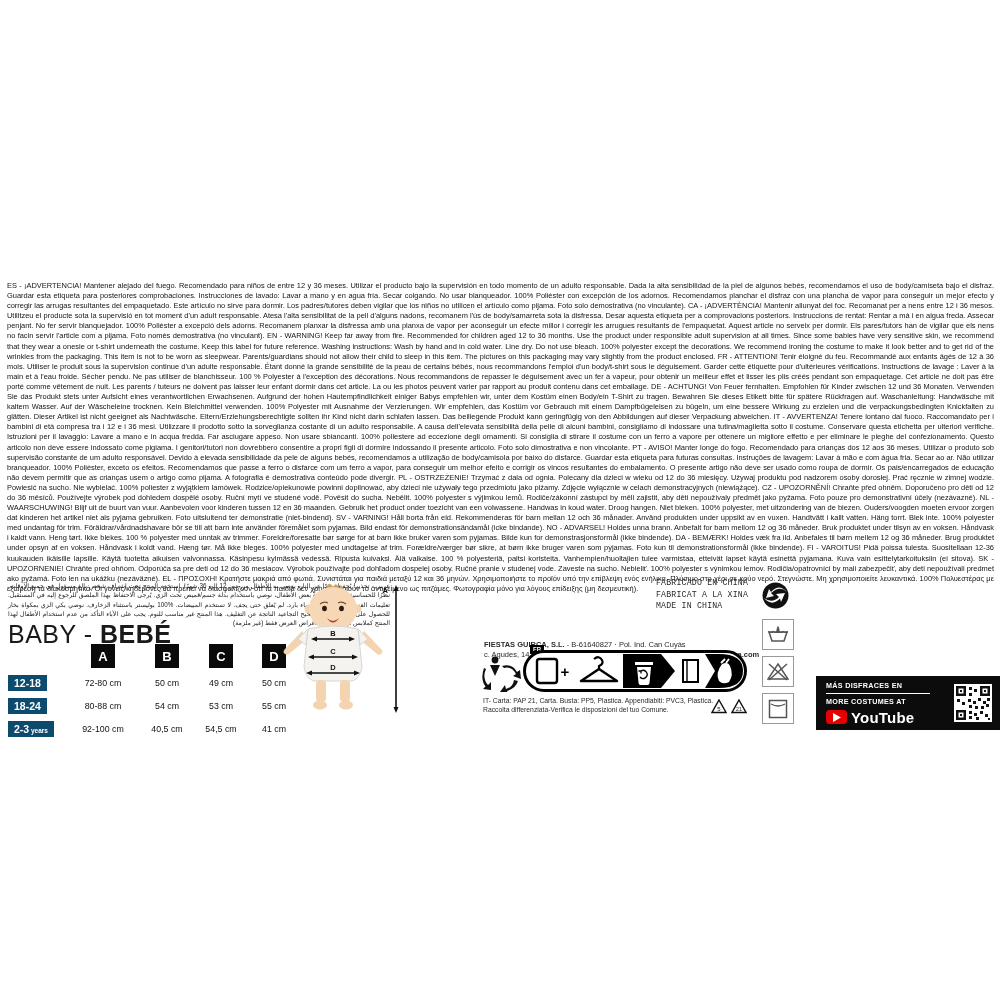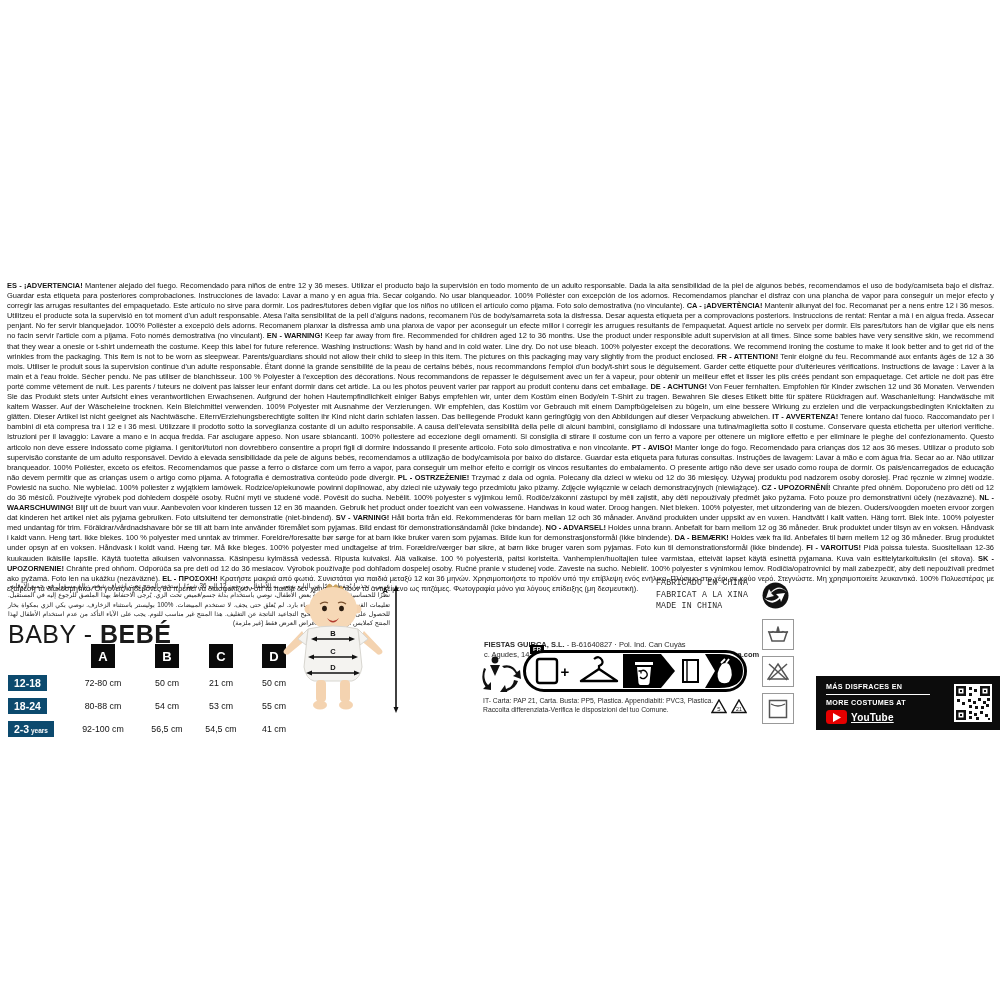--- a/index.html
+++ b/index.html
@@ -1,21 +1,21 @@
 <!DOCTYPE html>
 <html><head>
 <meta charset="utf-8">
 <style>
   html,body{margin:0;padding:0;background:#fff;}
   .page{position:relative;width:1000px;height:1000px;background:#fff;overflow:hidden;
         font-family:"Liberation Sans",sans-serif;color:#111;}
   
   .warnings{position:absolute;left:7px;right:6px;top:281px;font-size:7.45px;line-height:10.1px;
             text-align:justify;color:#141414;}
-  .warnings b{font-weight:700;}
+  .warnings b{font-weight:400;}
   
   .arabic{position:absolute;left:8px;top:581px;width:382px;direction:rtl;font-size:6.3px;
           line-height:9.3px;text-align:justify;color:#222;}
   
   .size-title{position:absolute;left:8px;top:620px;font-size:25px;letter-spacing:.5px;color:#1a1a1a;}
   .size-title .t-bold{font-weight:700;}
   .stable{position:absolute;left:8px;top:644px;display:grid;
           grid-template-columns:58px 74px 54px 54px 52px;row-gap:7px;align-items:center;justify-items:center;}
   .colsq{width:24px;height:24px;background:#0a0a0a;color:#fff;font-weight:700;font-size:13px;
          display:flex;align-items:center;justify-content:center;}
@@ -44,21 +44,21 @@
   
   .ytbox{position:absolute;left:816px;top:676px;width:184px;height:54px;background:#0c0c0c;
          color:#fff;display:flex;align-items:center;}
   .ytleft{padding:6px 0 6px 10px;width:118px;}
   .ytl1,.ytl2{font-size:7.2px;font-weight:700;letter-spacing:.3px;white-space:nowrap;}
   .ytsep{height:1px;background:#fff;width:104px;margin:3px 0;}
   .ytlogo{display:flex;align-items:center;margin-top:3px;}
   .ytplay{width:21px;height:14px;background:#e60000;border-radius:3.5px;display:flex;
           align-items:center;justify-content:center;margin-right:4px;}
   .ytplay svg{display:block;}
-  .ytword{font-size:10px;font-weight:700;color:#fff;letter-spacing:.2px;text-decoration:underline;}
+  .ytword{font-size:15px;font-weight:700;color:#fff;letter-spacing:.2px;}
   .qr{position:absolute;right:8px;top:8px;width:38px;height:38px;background:#fff;}
 </style>
 </head>
 <body>
 
 <div class="page">
 
   <div class="warnings"><b>ES - ¡ADVERTENCIA!</b> Mantener alejado del fuego. Recomendado para niños de entre 12 y 36 meses. Utilizar el producto bajo la supervisión en todo momento de un adulto responsable. Dada la alta sensibilidad de la piel de algunos bebés, recomendamos el uso de body/camiseta bajo el disfraz. Guardar esta etiqueta para posteriores comprobaciones. Instrucciones de lavado: Lavar a mano y en agua fría. Secar colgando. No usar blanqueador. 100% Poliéster con excepción de los adornos. Recomendamos planchar el disfraz con una plancha de vapor para conseguir un mejor efecto y corregir las arrugas resultantes del empaquetado. Este artículo no sirve para dormir. Los padres/tutores deben vigilar que los niños no utilicen el artículo como pijama. Foto solo demostrativa (no vinculante). <b>CA - ¡ADVERTÈNCIA!</b> Mantenir allunyat del foc. Recomanat per a nens entre 12 i 36 mesos. Utilitzeu el producte sota la supervisió en tot moment d'un adult responsable. Atesa l'alta sensibilitat de la pell d'alguns nadons, recomanem l'ús de body/samarreta sota la disfressa. Desar aquesta etiqueta per a comprovacions posteriors. Instruccions de rentat: Rentar a mà i en aigua freda. Assecar penjant. No fer servir blanquejador. 100% Polièster a excepció dels adorns. Recomanem planxar la disfressa amb una planxa de vapor per aconseguir un efecte millor i corregir les arrugues resultants de l'empaquetat. Aquest article no serveix per dormir. Els pares/tutors han de vigilar que els nens no facin servir l'article com a pijama. Foto només demostrativa (no vinculant). <b>EN - WARNING!</b> Keep far away from fire. Recommended for children aged 12 to 36 months. Use the product under responsible adult supervision at all times. Since some babies have very sensitive skin, we recommend that they wear a onesie or t-shirt underneath the costume. Keep this label for future reference. Washing instructions: Wash by hand and in cold water. Line dry. Do not use bleach. 100% polyester except the decorations. We recommend ironing the costume to make it look better and to get rid of the wrinkles from the packaging. This item is not to be worn as sleepwear. Parents/guardians should not allow their child to sleep in this item. The pictures on this packaging may vary slightly from the product enclosed. <b>FR - ATTENTION!</b> Tenir éloigné du feu. Recommandé aux enfants âgés de 12 à 36 mois. Utiliser le produit sous la supervision continue d'un adulte responsable. Étant donné la grande sensibilité de la peau de certains bébés, nous recommandons l'emploi d'un body/t-shirt sous le déguisement. Garder cette étiquette pour d'ultérieures vérifications. Instructions de lavage : Laver à la main et à l'eau froide. Sécher pendu. Ne pas utiliser de blanchisseur. 100 % Polyester à l'exception des décorations. Nous recommandons de repasser le déguisement avec un fer à vapeur, pour obtenir un meilleur effet et lisser les plis créés pendant son empaquetage. Cet article ne doit pas être porté comme vêtement de nuit. Les parents / tuteurs ne doivent pas laisser leur enfant dormir dans cet article. La ou les photos peuvent varier par rapport au produit contenu dans cet emballage. <b>DE - ACHTUNG!</b> Von Feuer fernhalten. Empfohlen für Kinder zwischen 12 und 36 Monaten. Verwenden Sie das Produkt stets unter Aufsicht eines verantwortlichen Erwachsenen. Aufgrund der hohen Hautempfindlichkeit einiger Babys empfehlen wir, unter dem Kostüm einen Body/ein T-Shirt zu tragen. Bewahren Sie dieses Etikett bitte für spätere Rückfragen auf. Waschanleitung: Handwäsche mit kaltem Wasser. Auf der Wäscheleine trocknen. Kein Bleichmittel verwenden. 100% Polyester mit Ausnahme der Verzierungen. Wir empfehlen, das Kostüm vor Gebrauch mit einem Dampfbügeleisen zu bügeln, um eine bessere Wirkung zu erzielen und die verpackungsbedingten Knickfalten zu glätten. Dieser Artikel ist nicht geeignet als Nachtwäsche. Eltern/Erziehungsberechtigte sollten ihr Kind nicht darin schlafen lassen. Das beiliegende Produkt kann geringfügig von den Abbildungen auf dieser Verpackung abweichen. <b>IT - AVVERTENZA!</b> Tenere lontano dal fuoco. Raccomandato per i bambini di età compresa tra i 12 e i 36 mesi. Utilizzare il prodotto sotto la sorveglianza costante di un adulto responsabile. A causa dell'elevata sensibilità della pelle di alcuni bambini, consigliamo di indossare una tutina/maglietta sotto il costume. Conservare questa etichetta per ulteriori verifiche. Istruzioni per il lavaggio: Lavare a mano e in acqua fredda. Far asciugare appeso. Non usare sbiancanti. 100% poliestere ad eccezione degli ornamenti. Si consiglia di stirare il costume con un ferro a vapore per ottenere un migliore effetto e per eliminare le pieghe del confezionamento. Questo articolo non deve essere indossato come pigiama. I genitori/tutori non dovrebbero consentire a propri figli di dormire indossando il presente articolo. Foto solo dimostrativa e non vincolante. <b>PT - AVISO!</b> Manter longe do fogo. Recomendado para crianças dos 12 aos 36 meses. Utilizar o produto sob supervisão constante de um adulto responsável. Devido à elevada sensibilidade da pele de alguns bebés, recomendamos a utilização de body/camisola por baixo do disfarce. Guardar esta etiqueta para futuras consultas. Instruções de lavagem: Lavar à mão e com água fria. Secar ao ar. Não utilizar branqueador. 100% Poliéster, exceto os efeitos. Recomendamos que passe a ferro o disfarce com um ferro a vapor, para conseguir um melhor efeito e corrigir os vincos resultantes do embalamento. O presente artigo não deve ser usado como roupa de dormir. Os pais/encarregados de educação não devem permitir que as crianças usem o artigo como pijama. A fotografia é demostrativa conteúdo pode divergir. <b>PL - OSTRZEŻENIE!</b> Trzymać z dala od ognia. Polecany dla dzieci w wieku od 12 do 36 miesięcy. Używaj produktu pod nadzorem osoby dorosłej. Prać ręcznie w zimnej wodzie. Powiesić na sucho. Nie wybielać. 100% poliester z wyjątkiem lamówek. Rodzice/opiekunowie powinni dopilnować, aby dzieci nie używały tego przedmiotu jako piżamy. Zdjęcie wyłącznie w celach demonstracyjnych (niewiążące). <b>CZ - UPOZORNĚNÍ!</b> Chraňte před ohněm. Doporučeno pro děti od 12 do 36 měsíců. Používejte výrobek pod dohledem dospělé osoby. Ruční mytí ve studené vodě. Pověsit do sucha. Nebělit. 100% polyester s výjimkou lemů. Rodiče/zákonní zástupci by měli zajistit, aby děti nepoužívaly předmět jako pyžama. Foto pouze pro demonstrativní účely (nezávazné). <b>NL - WAARSCHUWING!</b> Blijf uit de buurt van vuur. Aanbevolen voor kinderen tussen 12 en 36 maanden. Gebruik het product onder toezicht van een volwassene. Handwas in koud water. Droog hangen. Niet bleken. 100% polyester, met uitzondering van de biezen. Ouders/voogden moeten ervoor zorgen dat kinderen het artikel niet als pyjama gebruiken. Foto uitsluitend ter demonstratie (niet-bindend). <b>SV - VARNING!</b> Håll borta från eld. Rekommenderas för barn mellan 12 och 36 månader. Använd produkten under uppsikt av en vuxen. Handtvätt i kallt vatten. Häng torrt. Blek inte. 100% polyester med undantag för trim. Föräldrar/vårdnadshavare bör se till att barn inte använder föremålet som pyjamas. Bild endast för demonstrationsändamål (icke bindande). <b>NO - ADVARSEL!</b> Holdes unna brann. Anbefalt for barn mellom 12 og 36 måneder. Bruk produktet under tilsyn av en voksen. Håndvask i kaldt vann. Heng tørt. Ikke blekes. 100 % polyester med unntak av trimmer. Foreldre/foresatte bør sørge for at barn ikke bruker varen som pyjamas. Bilde kun for demonstrasjonsformål (ikke bindende). <b>DA - BEMÆRK!</b> Holdes væk fra ild. Anbefales til børn mellem 12 og 36 måneder. Brug produktet under opsyn af en voksen. Håndvask i koldt vand. Hæng tør. Må ikke bleges. 100% polyester med undtagelse af trim. Forældre/værger bør sikre, at børn ikke bruger varen som pyjamas. Foto kun til demonstrationsformål (ikke bindende). <b>FI - VAROITUS!</b> Pidä poissa tulesta. Suositellaan 12-36 kuukauden ikäisille lapsille. Käytä tuotetta aikuisen valvonnassa. Käsinpesu kylmässä vedessä. Ripusta kuivaksi. Älä valkaise. 100 % polyesteriä, paitsi koristeita. Vanhempien/huoltajien tulee varmistaa, etteivät lapset käytä esinettä pyjamana. Kuva vain esittelytarkoituksiin (ei sitova). <b>SK - UPOZORNENIE!</b> Chráňte pred ohňom. Odporúča sa pre deti od 12 do 36 mesiacov. Výrobok používajte pod dohľadom dospelej osoby. Ručné pranie v studenej vode. Zaveste na sucho. Nebieliť. 100% polyester s výnimkou lemov. Rodičia/opatrovníci by mali zabezpečiť, aby deti nepoužívali predmet ako pyžamá. Foto len na ukážku (nezáväzné). <b>EL - ΠΡΟΣΟΧΗ!</b> Κρατήστε μακριά από φωτιά. Συνιστάται για παιδιά μεταξύ 12 και 36 μηνών. Χρησιμοποιήστε το προϊόν υπό την επίβλεψη ενός ενήλικα. Πλύσιμο στο χέρι σε κρύο νερό. Στεγνώστε. Μη χρησιμοποιείτε λευκαντικά. 100% Πολυεστέρας με εξαίρεση τα διακοσμητικά. Οι γονείς/κηδεμόνες θα πρέπει να διασφαλίζουν ότι τα παιδιά δεν χρησιμοποιούν το αντικείμενο ως πιτζάμες. Φωτογραφία μόνο για λόγους επίδειξης (μη δεσμευτική). </div>
 
   <div class="arabic">عربي - تحذير! يُحفظ بعيدًا عن النار. يوصى به للأطفال من سن 12 إلى 36 شهرًا. استخدم المنتج تحت إشراف شخص بالغ مسؤول في جميع الأوقات. نظرًا للحساسية العالية لبشرة بعض الأطفال، نوصي باستخدام بدلة جسم/قميص تحت الزي. يُرجى الاحتفاظ بهذا الملصق للرجوع إليه في المستقبل. تعليمات الغسيل: غسيل يدوي بماء بارد. لم يُعلق حتى يجف. لا تستخدم المبيضات. %100 بوليستر باستثناء الزخارف. نوصي بكي الزي بمكواة بخار للحصول على أفضل تأثير ولتصحيح التجاعيد الناتجة عن التغليف. هذا المنتج غير مناسب للنوم. يجب على الآباء التأكد من عدم استخدام الأطفال لهذا المنتج كملابس نوم. الصورة لأغراض العرض فقط (غير ملزمة)</div>
@@ -67,30 +67,30 @@
 
   <div class="stable">
       <div class="corner"></div>
       <div class="colsq">A</div>
       <div class="colsq">B</div>
       <div class="colsq">C</div>
       <div class="colsq">D</div>
       <div class="rowbadge">12-18</div>
       <div class="cell">72-80 cm</div>
       <div class="cell">50 cm</div>
-      <div class="cell">21 cm</div>
+      <div class="cell">49 cm</div>
       <div class="cell">50 cm</div>
       <div class="rowbadge">18-24</div>
       <div class="cell">80-88 cm</div>
       <div class="cell">54 cm</div>
       <div class="cell">53 cm</div>
       <div class="cell">55 cm</div>
       <div class="rowbadge">2-3<span class="sfx"> years</span></div>
       <div class="cell">92-100 cm</div>
-      <div class="cell">56,5 cm</div>
+      <div class="cell">40,5 cm</div>
       <div class="cell">54,5 cm</div>
       <div class="cell">41 cm</div>
     </div>
 
   <div class="baby">
     <svg width="128" height="134" viewBox="0 0 128 134">
 
       <path d="M48,7 Q51,-1 55,6 Q58,0 61,7 Q64,2 66,9 L64,13 L50,13 Z" fill="#cda45f"></path>
 
       <circle cx="31" cy="28" r="4.5" fill="#f4d3b0"></circle>

